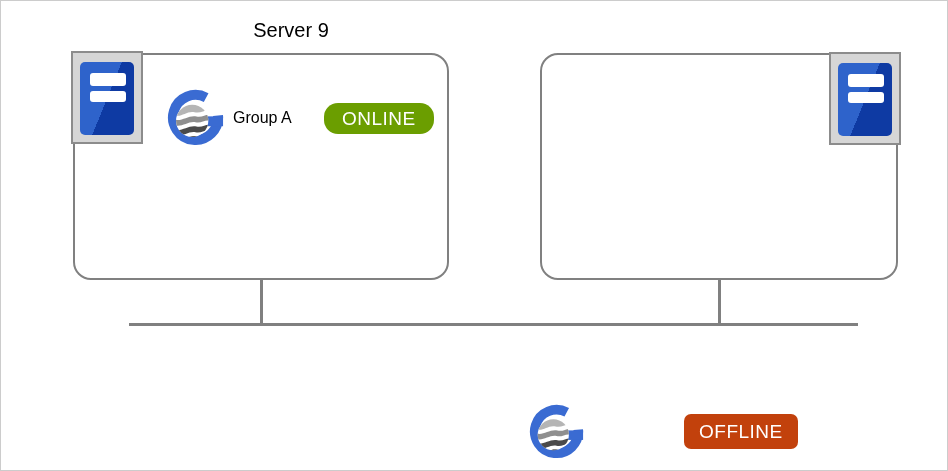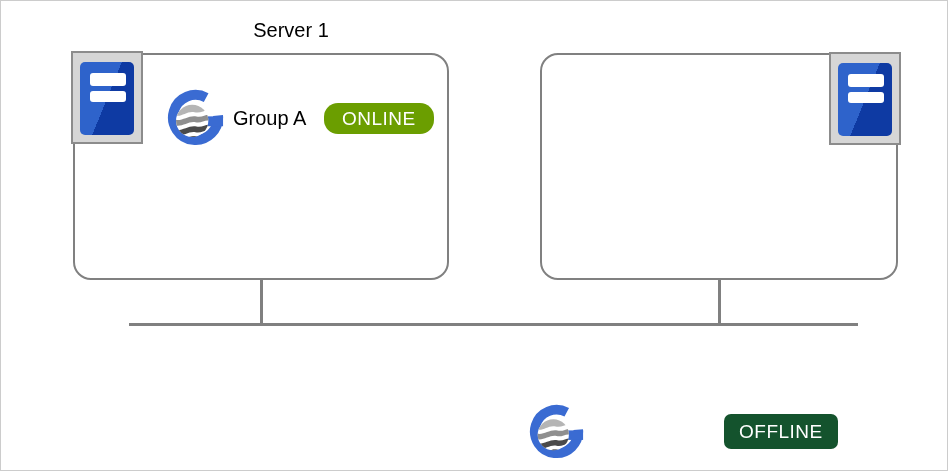--- a/index.html
+++ b/index.html
@@ -55,21 +55,21 @@
   }
   .tower .bay-1 { top: 11px; height: 13px; }
   .tower .bay-2 { top: 29px; height: 11px; }
 
   .group-logo { position: absolute; display: block; }
   .logo-a { left: 166px; top: 88px;  width: 57px; height: 57px; }
   .logo-b { left: 528px; top: 403px; width: 55px; height: 55px; }
 
   .group-name {
     position: absolute;
-    font-size: 20px; line-height: 26px;
+    font-size: 16px; line-height: 26px;
     color: #000000; white-space: nowrap;
   }
   .name-a { left: 232px; top: 104px; }
   .name-b { left: 592px; top: 417px; }
 
   .status-badge {
     position: absolute;
     color: #ffffff;
     font-size: 19px;
     letter-spacing: 0.5px;
@@ -110,21 +110,21 @@
         <path d="M8,32 C15,35 23,27 31,29 C37,30.5 42,26 45,27.5 L45,33.5 C40,32 36,36.5 30,35 C23,33.2 15,41 8,38 Z" fill="#8f8f8f"></path>
         <path d="M8,42.5 C15,45.5 23,37.5 31,39.5 C37,41 42,36.5 45,38 L45,44 C40,42.5 36,47 30,45.5 C23,43.7 15,51.5 8,48.5 Z" fill="#4a4a4a"></path>
         <path d="M8,53 C15,56 23,48 31,50 C37,51.5 42,47 45,48.5 L45,58 L8,58 Z" fill="#101010"></path>
       </g>
     </g>
   </defs>
 </svg>
 
 <div class="canvas">
 
-  <div class="server-label server-label-1">Server 1</div>
+  <div class="server-label server-label-1">Server 9</div>
 
   <div class="server-box server-box-1"></div>
   <div class="server-box server-box-2"></div>
 
   <div class="server-icon server-icon-1">
     <div class="tower">
       <div class="bay bay-1"></div>
       <div class="bay bay-2"></div>
     </div>
   </div>
@@ -141,15 +141,15 @@
   <div class="group-name name-a">Group A</div>
   <div class="status-badge badge-online" style="background: rgb(107, 158, 0);">ONLINE</div>
 
   <div class="net-line net-drop-1"></div>
   <div class="net-line net-drop-2"></div>
   <div class="net-line net-line-h"></div>
 
   <svg class="group-logo logo-b" viewBox="0 0 60 60">
       <use href="#glogo"></use>
     </svg>
-  <div class="status-badge badge-offline" style="background: #14532d; margin-left: 40px;">OFFLINE</div>
+  <div class="status-badge badge-offline" style="background: #c2410c;">OFFLINE</div>
 
 </div>
 
 </body></html>

